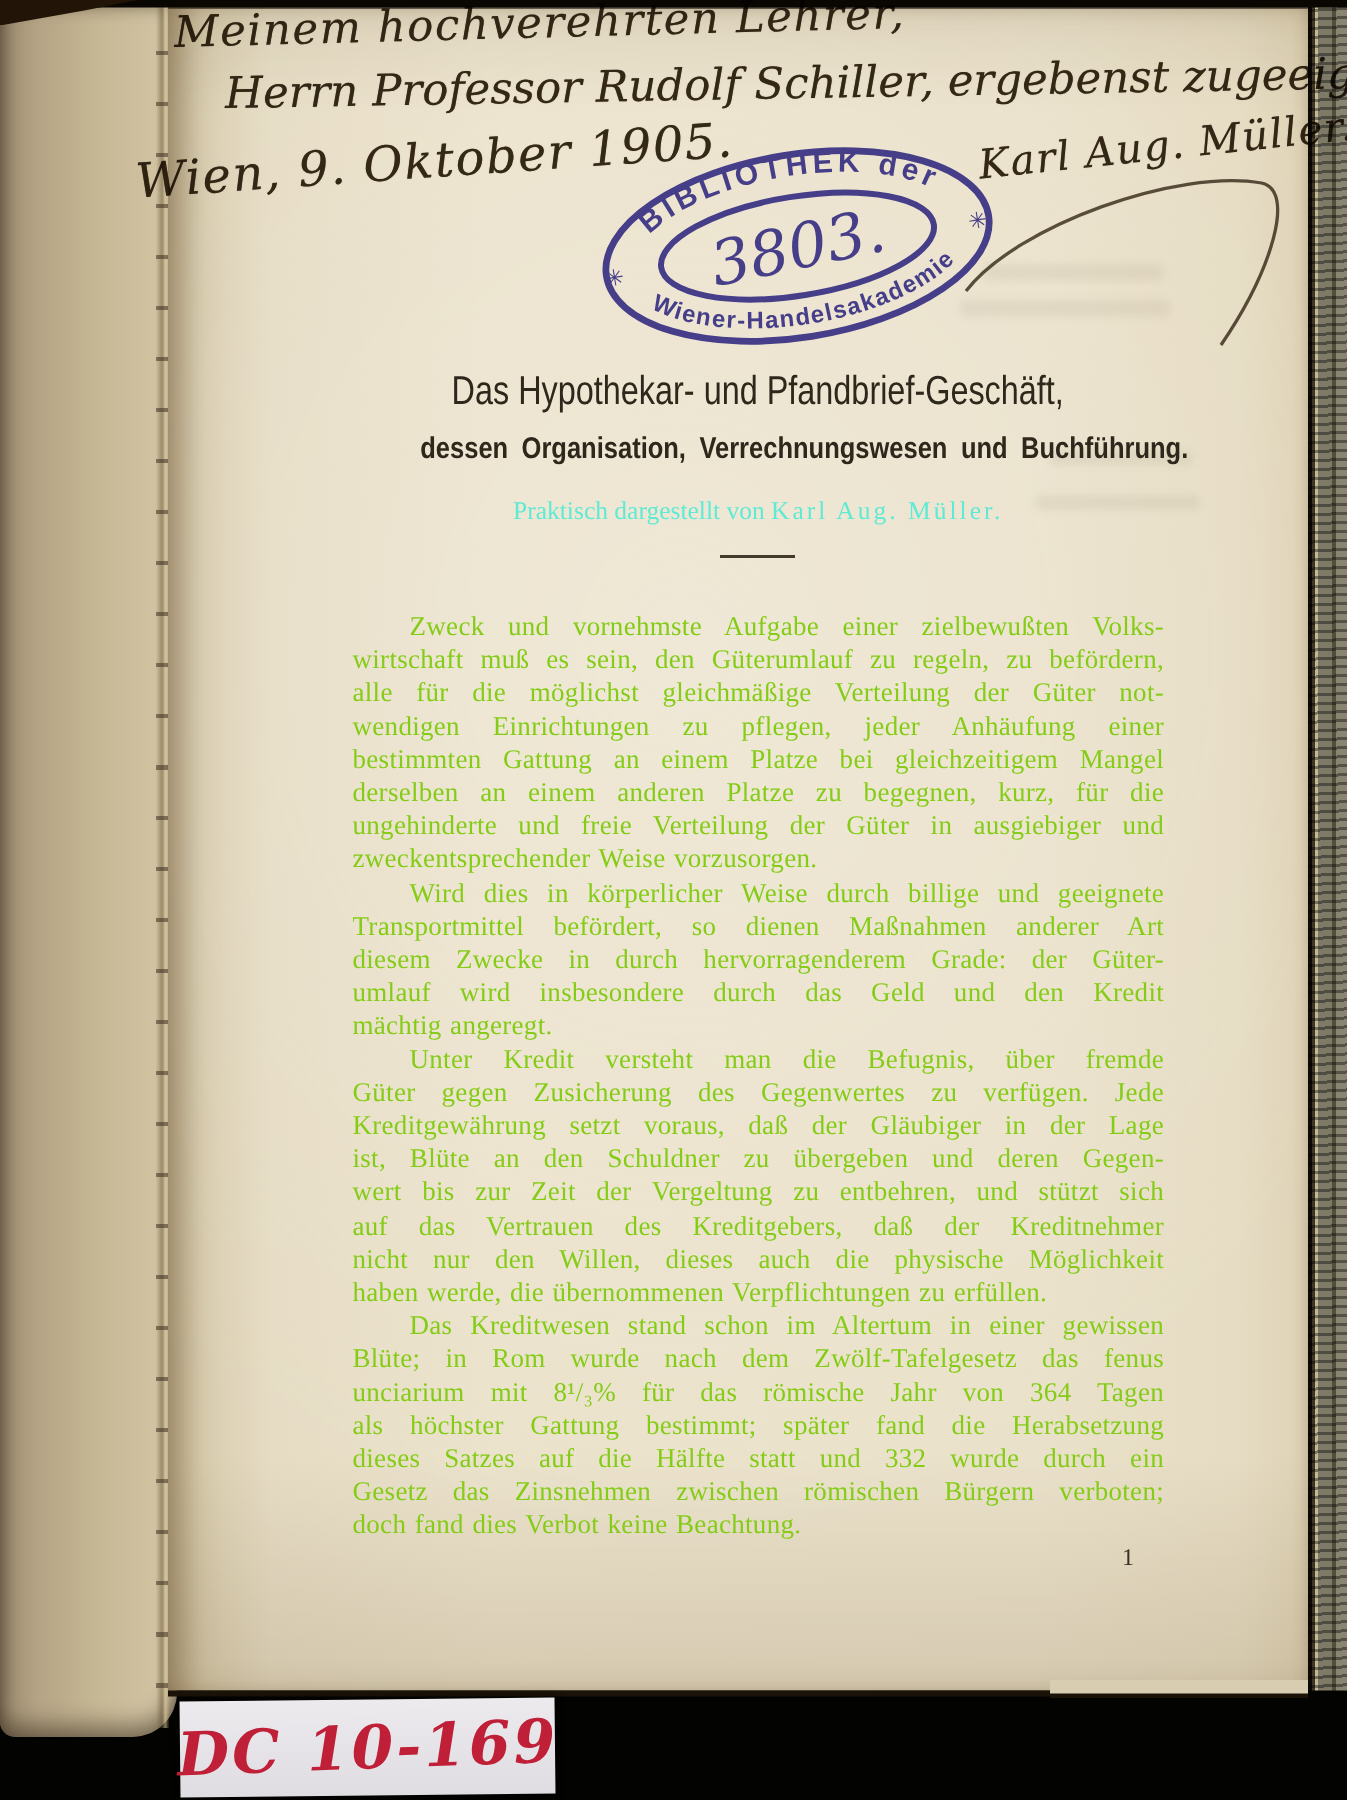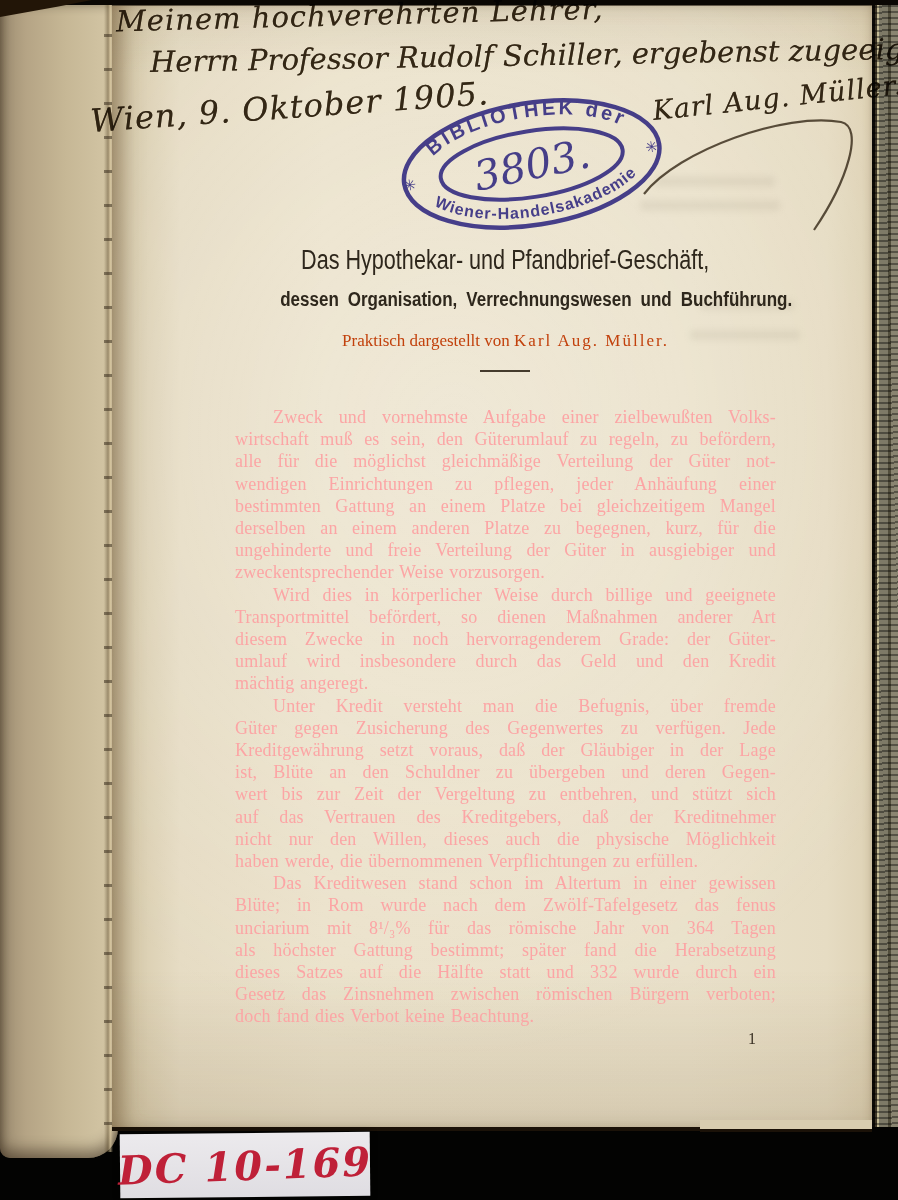--- a/index.html
+++ b/index.html
@@ -67,28 +67,28 @@
 
   
   .heading{left:235px;top:0;width:541px;text-align:center;color:#2e271c;}
   .title{position:absolute;left:0;top:245px;width:541px;
     font-family:"Liberation Sans", sans-serif;font-weight:400;font-size:27px;}
   .title span,.subtitle span{display:inline-block;white-space:nowrap;}
   .title span{transform:scaleX(.8);}
   .subtitle{position:absolute;left:0;top:288px;width:541px;
     font-family:"Liberation Sans", sans-serif;font-weight:700;font-size:20px;}
   .subtitle span{transform:scaleX(.85);word-spacing:5px;}
-  .byline{position:absolute;left:0;top:331px;width:541px;font-size:17px;color:#c2410c;}
+  .byline{position:absolute;left:0;top:331px;width:541px;font-size:17px;color:#5eead4;}
   .byline .auth{letter-spacing:2px;}
   .divider{position:absolute;left:245px;top:370px;width:50px;height:2px;background:#443b2d;}
 
   
   .body-text{
     left:235px;top:406px;width:541px;
-    font-size:18px;line-height:22.2px;color:#fca5a5;
+    font-size:18px;line-height:22.2px;color:#84cc16;
     word-spacing:1px;letter-spacing:.2px;
   }
   .bline{text-align:justify;text-align-last:justify;}
   .bline.first{padding-left:38px;}
   .bline.last{text-align-last:left;}
   .page-num{left:748px;top:1030px;font-size:16px;color:#3a3124;}
 
   
   .ghost{background:#9a917c;opacity:.14;filter:blur(3px);border-radius:3px;}
 
@@ -157,21 +157,21 @@
     <div class="bline first">Zweck und vornehmste Aufgabe einer zielbewußten Volks-</div>
     <div class="bline">wirtschaft muß es sein, den Güterumlauf zu regeln, zu befördern,</div>
     <div class="bline">alle für die möglichst gleichmäßige Verteilung der Güter not-</div>
     <div class="bline">wendigen Einrichtungen zu pflegen, jeder Anhäufung einer</div>
     <div class="bline">bestimmten Gattung an einem Platze bei gleichzeitigem Mangel</div>
     <div class="bline">derselben an einem anderen Platze zu begegnen, kurz, für die</div>
     <div class="bline">ungehinderte und freie Verteilung der Güter in ausgiebiger und</div>
     <div class="bline last">zweckentsprechender Weise vorzusorgen.</div>
     <div class="bline first">Wird dies in körperlicher Weise durch billige und geeignete</div>
     <div class="bline">Transportmittel befördert, so dienen Maßnahmen anderer Art</div>
-    <div class="bline">diesem Zwecke in noch hervorragenderem Grade: der Güter-</div>
+    <div class="bline">diesem Zwecke in durch hervorragenderem Grade: der Güter-</div>
     <div class="bline">umlauf wird insbesondere durch das Geld und den Kredit</div>
     <div class="bline last">mächtig angeregt.</div>
     <div class="bline first">Unter Kredit versteht man die Befugnis, über fremde</div>
     <div class="bline">Güter gegen Zusicherung des Gegenwertes zu verfügen. Jede</div>
     <div class="bline">Kreditgewährung setzt voraus, daß der Gläubiger in der Lage</div>
     <div class="bline">ist, Blüte an den Schuldner zu übergeben und deren Gegen-</div>
     <div class="bline">wert bis zur Zeit der Vergeltung zu entbehren, und stützt sich</div>
     <div class="bline">auf das Vertrauen des Kreditgebers, daß der Kreditnehmer</div>
     <div class="bline">nicht nur den Willen, dieses auch die physische Möglichkeit</div>
     <div class="bline last">haben werde, die übernommenen Verpflichtungen zu erfüllen.</div>

